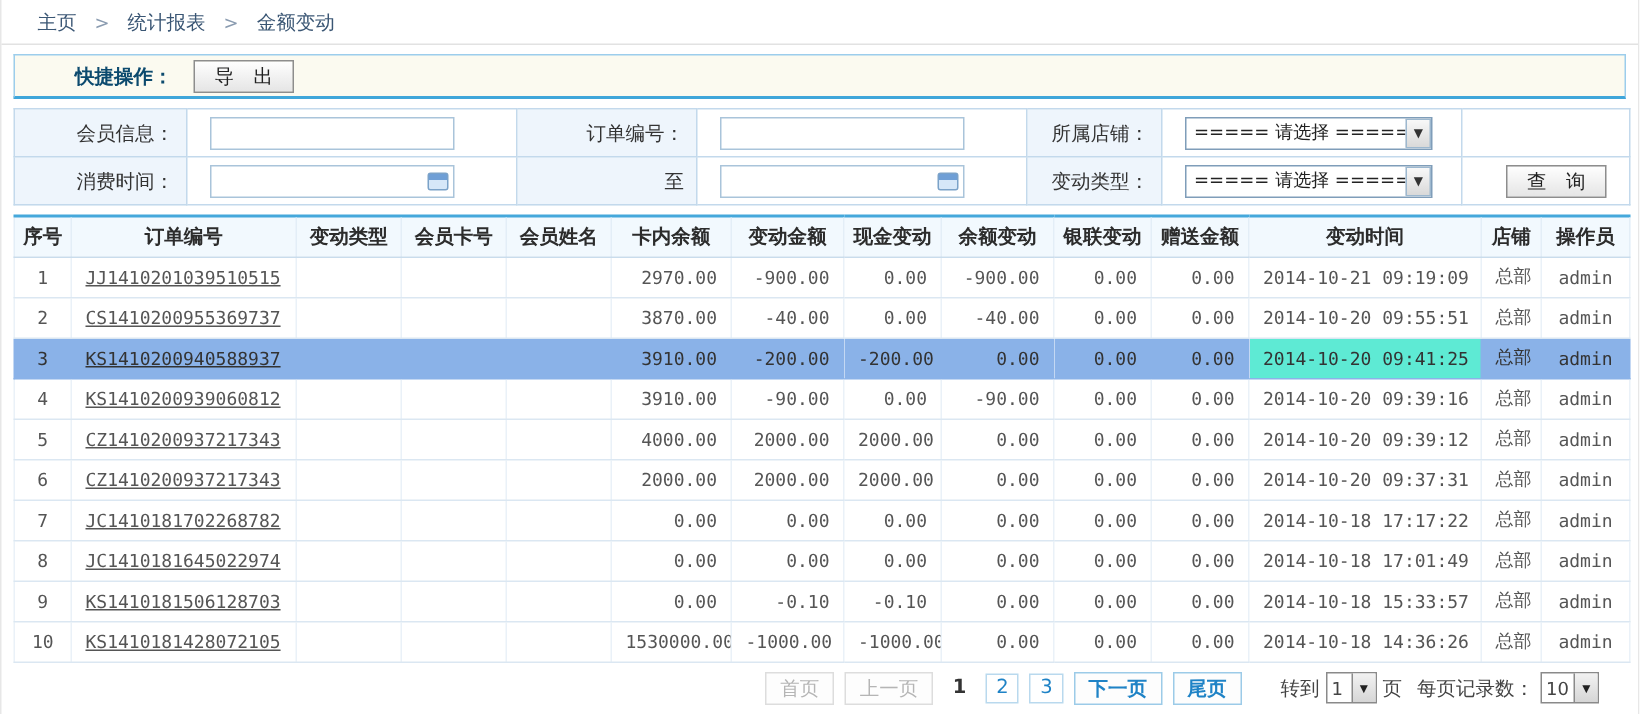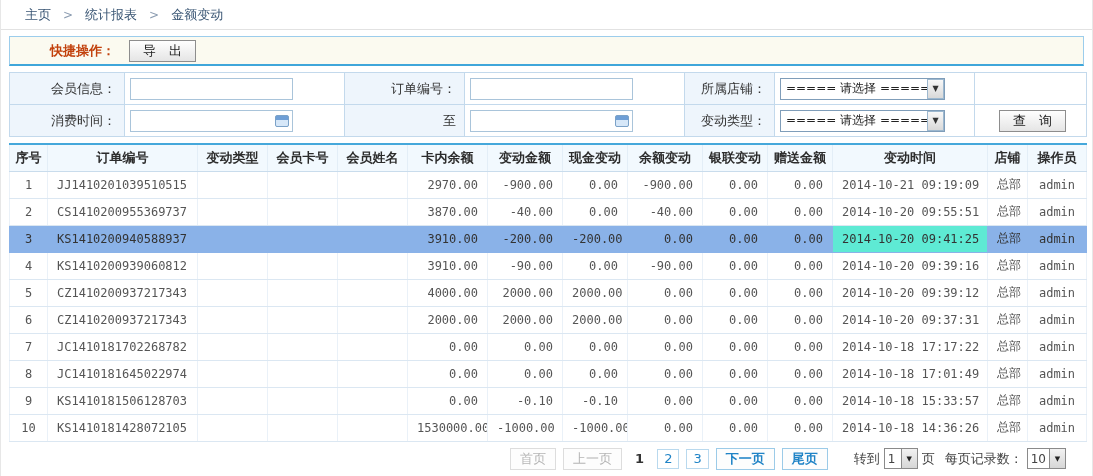--- a/index.html
+++ b/index.html
@@ -11,45 +11,45 @@
   }
   .page { width:1093px; height:476px; border-left:1px solid #e7e7e7; border-right:1px solid #e7e7e7; }
 
   
   .breadcrumb { height:30px; border-bottom:1px solid #e2e2e2; display:flex; align-items:center; padding-left:24px; color:#3a5674; }
   .crumb { margin-right:12px; }
   .crumb-sep { margin-right:12px; color:#8a9bb0; font-size:12px; }
 
   
   .quickops { margin:6px 8px 0; height:30px; border:1px solid #9ccdec; border-bottom:2px solid #3fa6da; background:#fbfaf0; display:flex; align-items:center; }
-  .quickops-label { font-weight:bold; margin-left:40px; color:#c2410c; }
+  .quickops-label { font-weight:bold; margin-left:40px; color:#0c4a6e; }
   .btn-std { margin-left:14px; height:22px; padding:0 13px; border:1px solid #8d8d8d; background:linear-gradient(#fefefe,#e5e5e5); font-size:13px; color:#222; cursor:pointer; font-family:inherit; }
 
   
   table.filters { margin:6px 8px 0; width:1077px; border-collapse:collapse; table-layout:fixed;border-radius:29px; }
   .filters td { border:1px solid #c3d9ec; height:32px; }
   .filters td.flabel { background:#eef5fc; text-align:right; padding-right:8px; color:#333; }
-  .filters td.finput { background:#fff; padding-left:5px; }
+  .filters td.finput { background:#fff; padding-left:15px; }
   .txt { width:163px; height:22px; border:1px solid #a9c4da; padding:0 4px; font-family:inherit; font-size:12px; }
   .datebox { position:relative; display:inline-block; }
   .datebox .txt { padding-right:20px; }
   .cal-icon { position:absolute; right:4px; top:5px; width:14px; height:12px; border:1px solid #7ba2c8; border-radius:2px;
               background:linear-gradient(#6f9fd6 0 4px,#d6e7f8 4px); cursor:pointer; }
   .selectbox { display:inline-flex; width:165px; height:22px; border:1px solid #7f9db9; background:#fff; align-items:center; cursor:pointer; }
   .selectbox .val { flex:1; font-size:12px; padding-left:5px; white-space:nowrap; overflow:hidden; color:#222; }
   .selectbox .arrow { width:17px; height:20px; border:1px solid #9db8cf; background:linear-gradient(#f8f8f8,#d9d9d9); display:flex; align-items:center; justify-content:center; font-size:8px; color:#333; }
 
   
   table.datatable { margin:6px 8px 0; width:1077px; border-collapse:collapse; table-layout:fixed; font-size:12px; }
   .datatable thead th { border-top:2px solid #45a8db; background:#f2f9fe; border-bottom:1px solid #c9dcec;
                         border-left:1px solid #e3eef7; border-right:1px solid #e3eef7; height:27px; font-size:13px; color:#2c2c2c; font-weight:bold; }
   .datatable tbody td { height:27px; border-bottom:1px solid #dbe7f2; border-left:1px solid #eaf1f8; border-right:1px solid #eaf1f8;
                         color:#555; padding:0 9px; overflow:hidden; white-space:nowrap; }
   .datatable td.mono { font-family:"DejaVu Sans Mono","Liberation Mono",monospace; }
-  .datatable td.al { text-align:left; } .datatable td.ar { text-align:right; } .datatable td.ac { text-align:center; }
+  .datatable td.al { text-align:left;text-decoration:underline; } .datatable td.ar { text-align:right; } .datatable td.ac { text-align:center; }
   .datatable tr.selected td { background:#8ab2e8; color:#333; border-color:#8ab2e8; }
 
   
   .footer { height:34px; margin:0 8px; display:flex; align-items:center; }
   .summary { color:#999; margin-left:78px; letter-spacing:1px; }
   .pager { display:flex; align-items:center; margin-left:auto; }
   .pager > * { margin-left:7px; }
   .pg-btn { height:22px; display:inline-flex; align-items:center; padding:0 9px; background:#fdfdfd; cursor:pointer; }
   .pg-btn.disabled { border:1px solid #ddd; color:#b5b5b5; cursor:default; }
   .pg-btn.blue { border:1px solid #9ccbe8; color:#1f83c6; font-weight:bold; }

